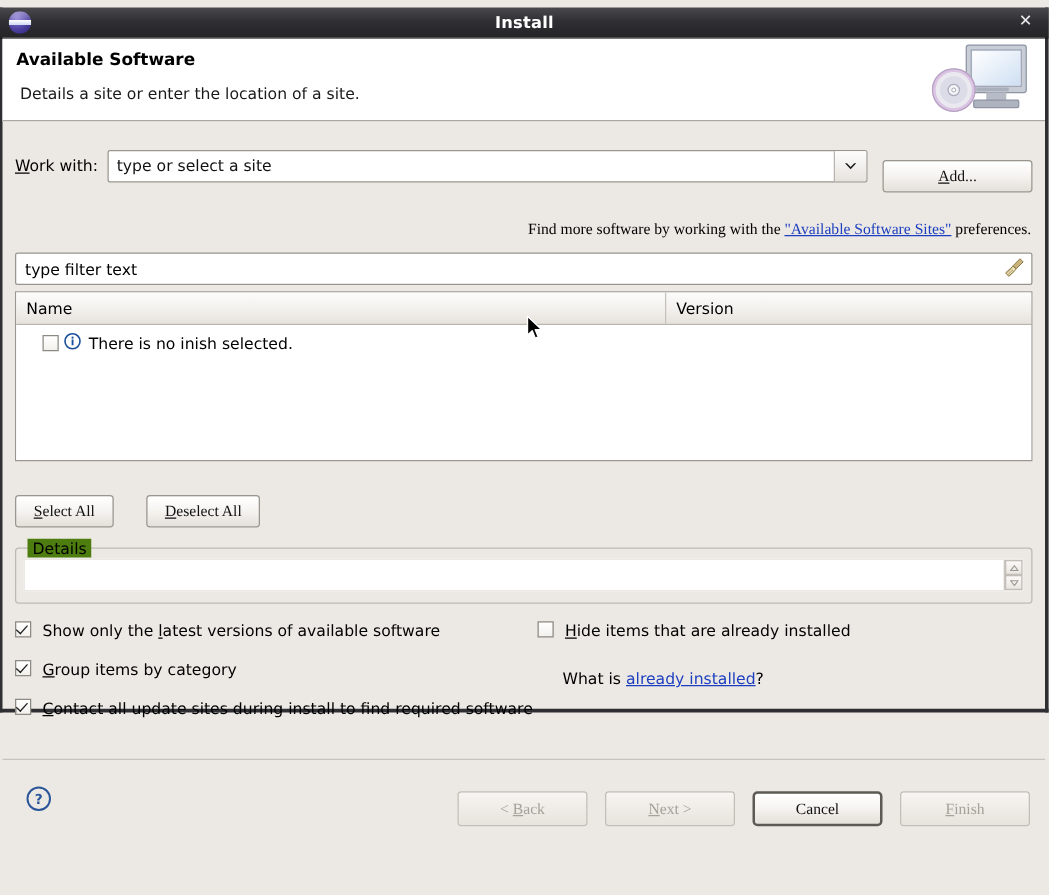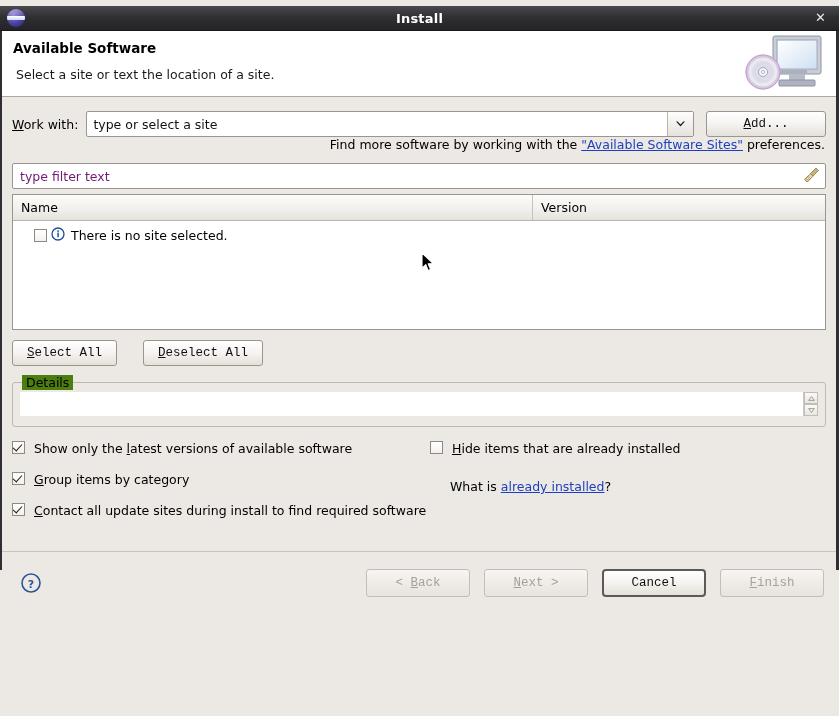--- a/index.html
+++ b/index.html
@@ -162,47 +162,49 @@
   }
   .combo .combo-arrow svg { display: block; }
 
   .btn {
     height: 26px;
     min-width: 60px;
     padding: 0 14px;
     border: 1px solid #9a968f;
     border-radius: 3px;
     background: linear-gradient(180deg,#ffffff 0%,#f6f4f1 48%,#e4e0da 100%);
-    font-family: Liberation Mono, monospace;
+    font-family: Liberation Serif, serif;
     font-size: 12.5px;
     color: #111;
     cursor: pointer;
     box-sizing: border-box;
+    margin-top: 17px;
   }
   .btn.disabled {
     color: #a5a19b;
     border-color: #c3bfb8;
     background: linear-gradient(180deg,#f7f5f2 0%,#efece7 50%,#e7e3dd 100%);
     cursor: default;
   }
   .btn.default {
     border: 2px solid #5d5a55;
     border-radius: 4px;
   }
   #add-btn {
     margin-left: 12px;
     width: 120px;
     flex: 0 0 120px;
   }
 
   .row-find {
-    margin-top: 0;
+    margin-top: 22px;
     text-align: right;
     font-size: 12.5px;
     padding-right: 1px;
+    font-family: Liberation Serif, serif;
   }
   a.link {
     color: #1d3fbf;
     text-decoration: underline;
     cursor: pointer;
   }
 
   .filter-box {
     margin-top: 11px;
     height: 26px;
@@ -211,21 +213,21 @@
     border-radius: 2px;
     display: flex;
     align-items: center;
     box-sizing: border-box;
     position: relative;
   }
   .filter-box .filter-text {
     flex: 1 1 auto;
     padding-left: 7px;
     font-size: 12.5px;
-    color: #701a75;
+    color: #000000;
   }
   .filter-box .broom {
     flex: 0 0 22px;
     height: 20px;
     margin-right: 3px;
     position: relative;
   }
 
   .tree {
     margin-top: 5px;
@@ -400,21 +402,21 @@
 <div id="window">
 
   <div id="titlebar">
     <div class="app-icon"></div>
     <div class="title-text">Install</div>
     <div class="close-btn">✕</div>
   </div>
 
   <div id="banner">
     <div class="banner-title">Available Software</div>
-    <div class="banner-sub">Select a site or text the location of a site.</div>
+    <div class="banner-sub">Details a site or enter the location of a site.</div>
     <svg class="banner-icon" viewBox="0 0 86 63">
       <rect x="32" y="4" width="48" height="38" rx="2" fill="#c9cdd6" stroke="#8e94a3" stroke-width="1"></rect>
       <rect x="36" y="8" width="40" height="29" fill="#eef3fb" stroke="#9aa3b5" stroke-width="1"></rect>
       <linearGradient id="scr" x1="0" y1="0" x2="1" y2="1">
         <stop offset="0" stop-color="#ffffff"></stop>
         <stop offset="1" stop-color="#cfe0f3"></stop>
       </linearGradient>
       <rect x="37" y="9" width="38" height="27" fill="url(#scr)"></rect>
       <rect x="48" y="42" width="16" height="6" fill="#b6bbc6"></rect>
       <rect x="38" y="48" width="36" height="6" rx="1" fill="#aeb3bf" stroke="#8e94a3" stroke-width="1"></rect>
@@ -465,21 +467,21 @@
       <div class="tree-body">
         <div class="tree-row">
           <span class="cb"></span>
           <span class="info-icon">
             <svg width="14" height="14" viewBox="0 0 14 14">
               <circle cx="7" cy="7" r="6" fill="#ffffff" stroke="#1c4f9c" stroke-width="1.3"></circle>
               <rect x="6.3" y="5.6" width="1.5" height="4.6" fill="#1c4f9c"></rect>
               <rect x="6.3" y="3.3" width="1.5" height="1.6" fill="#1c4f9c"></rect>
             </svg>
           </span>
-          <span>There is no site selected.</span>
+          <span>There is no inish selected.</span>
         </div>
       </div>
     </div>
 
     <div class="row-buttons">
       <button class="btn"><u class="mn">S</u><span>elect All</span></button>
       <button class="btn"><u class="mn">D</u><span>eselect All</span></button>
     </div>
 
     <div class="group">

